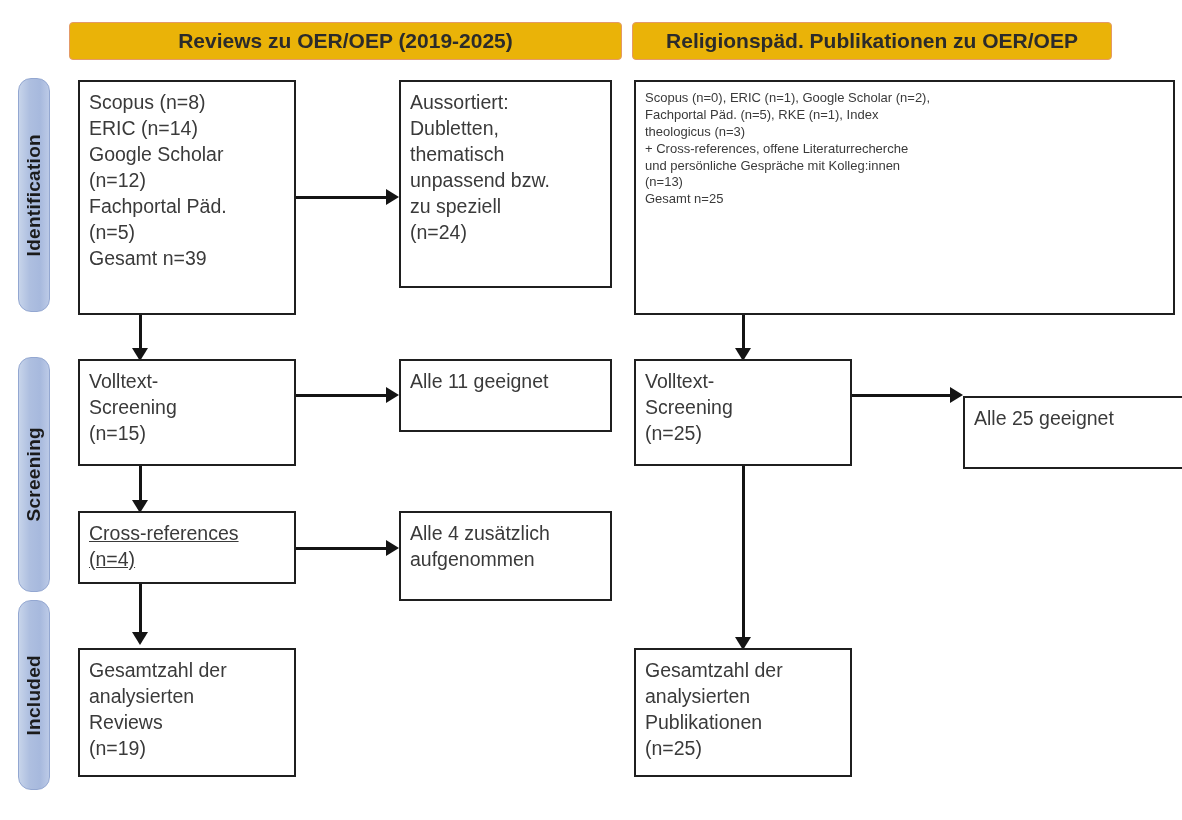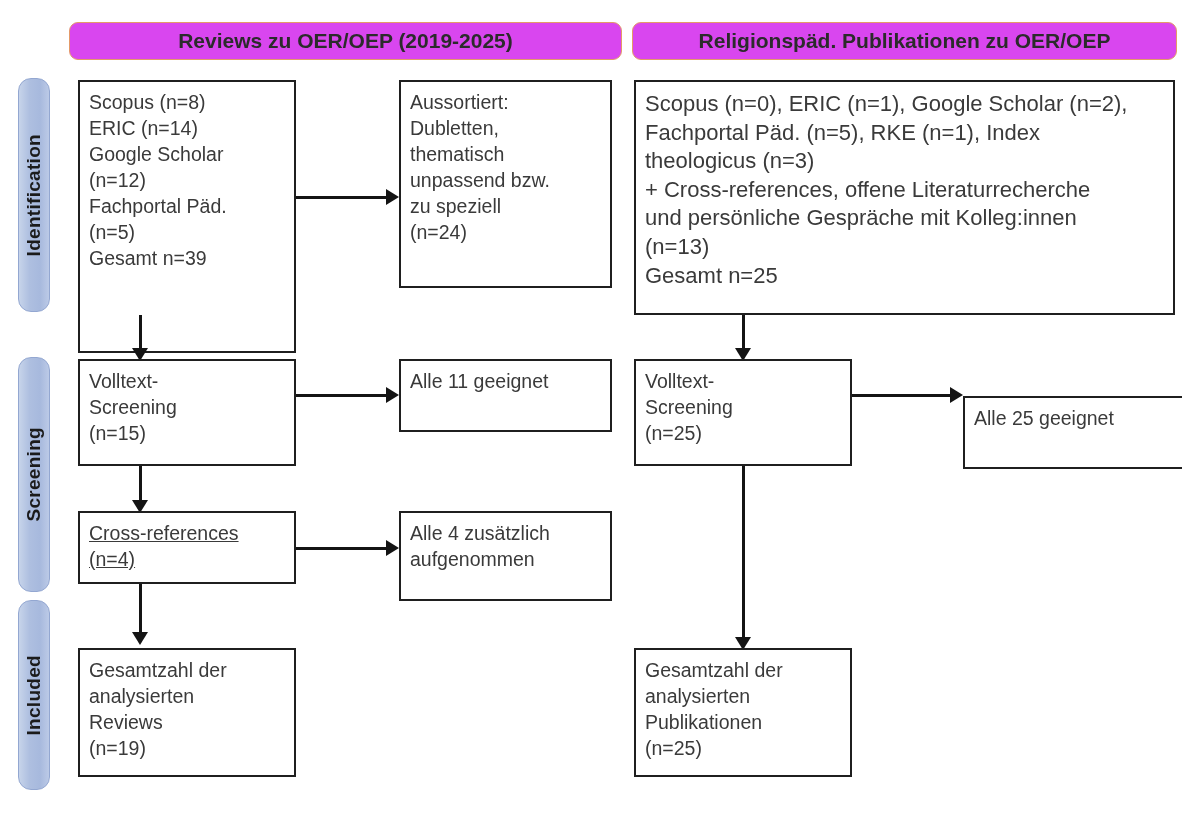--- a/index.html
+++ b/index.html
@@ -36,23 +36,23 @@
     font-weight: bold;
     font-size: 19px;
     color: #1b1b1b;
     letter-spacing: 0.3px;
     white-space: nowrap;
   }
 
   
   .group-header {
     position: absolute;
-    background: #d946ef;
+    background: #eab308;
     border: 1px solid #e49a68;
-    border-radius: 9px;
+    border-radius: 4px;
     box-sizing: border-box;
     display: flex;
     align-items: center;
     justify-content: center;
     color: #2b2b2b;
     font-weight: bold;
     font-size: 21px;
     white-space: nowrap;
   }
 
@@ -63,21 +63,21 @@
     border: 2.5px solid #1f1f1f;
     box-sizing: border-box;
     padding: 8px 7px 6px 9px;
     font-size: 19.5px;
     line-height: 1.33;
     color: #3a3a3a;
     white-space: pre-line;
     overflow: hidden;
   }
   .flow-box.wide {
-    font-size: 22px;
+    font-size: 13px;
     line-height: 1.3;
   }
 
   
   .conn {
     position: absolute;
     background: #141414;
   }
   .conn.v { width: 3px; }
   .conn.h { height: 3px; }
@@ -112,25 +112,25 @@
   </div>
 
   <div class="phase-bar" style="left:18px; top:600px; width:32px; height:190px;">
     <span class="phase-label">Included</span>
   </div>
 
   <div class="group-header" style="left:69px; top:22px; width:553px; height:38px;">
     <span>Reviews zu OER/OEP (2019-2025)</span>
   </div>
 
-  <div class="group-header" style="left:632px; top:22px; width:545px; height:38px;">
+  <div class="group-header" style="left:632px; top:22px; width:480px; height:38px;">
     <span>Religionspäd. Publikationen zu OER/OEP</span>
   </div>
 
-  <div class="flow-box" style="left:78px; top:80px; width:218px; height:273px;">Scopus (n=8)
+  <div class="flow-box" style="left:78px; top:80px; width:218px; height:235px;">Scopus (n=8)
 ERIC (n=14)
 Google Scholar
 (n=12)
 Fachportal Päd.
 (n=5)
 Gesamt n=39</div>
 
   <div class="flow-box" style="left:399px; top:80px; width:213px; height:208px;">Aussortiert:
 Dubletten,
 thematisch

